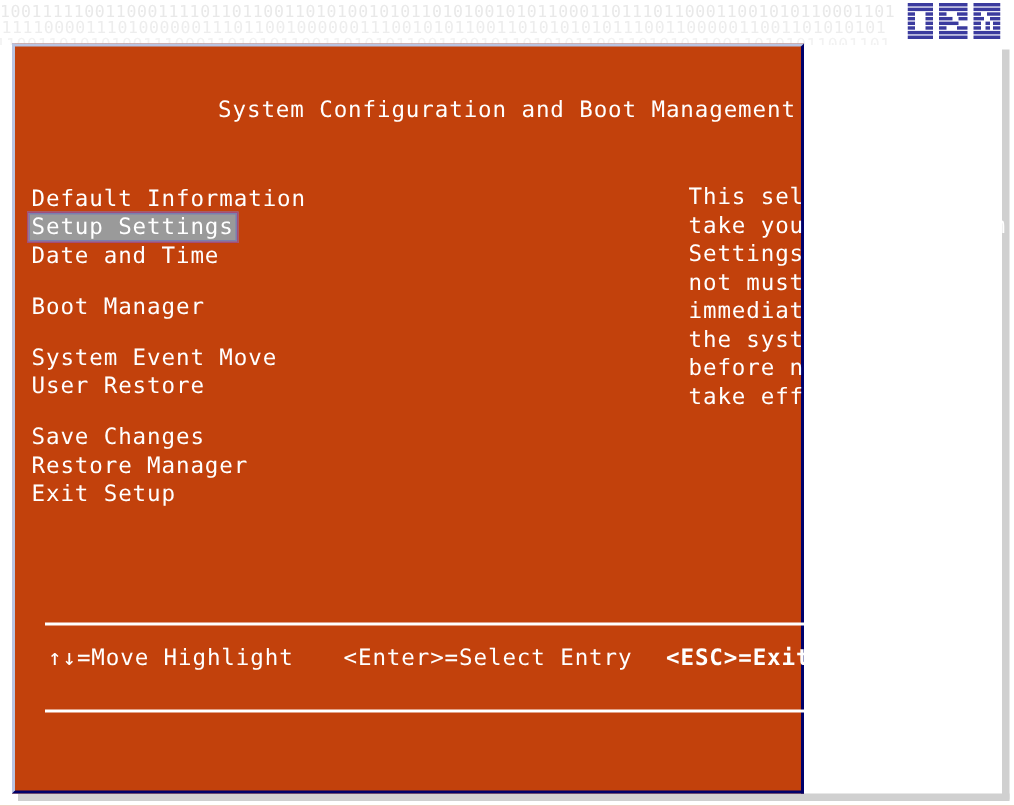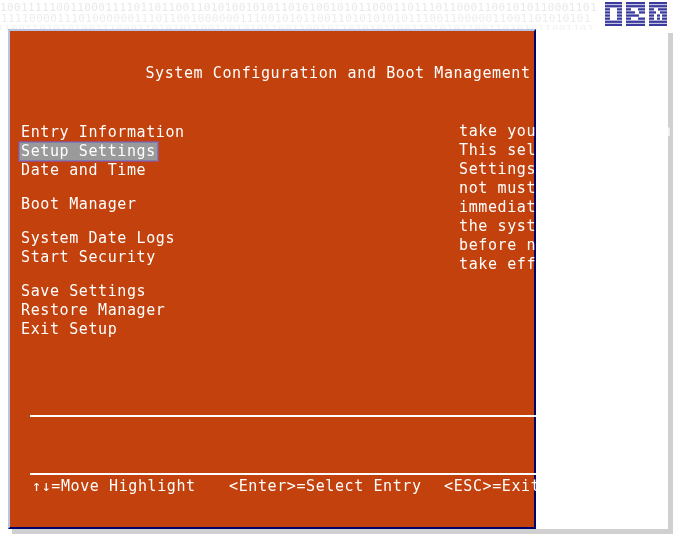--- a/index.html
+++ b/index.html
@@ -144,25 +144,24 @@
     left: 0; top: 398px;
     width: 656px;
     height: 24px;
   }
   .key-hint {
     position: absolute;
     color: #ffffff;
     font-size: 15px;
     letter-spacing: 0.6px;
     white-space: pre;
-    margin-top: 48px;
   }
   #key-0 { left: 22px; }
   #key-1 { left: 219px; }
-  #key-2 { left: 434px; }
+  #key-2 { left: 434px; font-weight: bold; }
 </style>
 </head>
 <body>
 
 <div id="top-band">
   <div class="binary-row r1">1001111100110001111011011001101010010101101010010101100011011101100011001010110001101</div>
   <div class="binary-row r2">0111100001110100000011101100100000011100101011001101010101011100110000011001101010101</div>
   <div class="binary-row r3">1100110101010011100011010101100110101011001100101101010110011010101100110101011001101</div>
 
   <div id="ibm-logo">
@@ -220,41 +219,41 @@
 
 <div id="shadow-right"></div>
 <div id="shadow-bottom"></div>
 
 <div id="bios-window">
 
   <div id="screen-title">System Configuration and Boot Management</div>
 
   <div id="menu">
       <div class="menu-group">
-        <div class="menu-row"><div class="menu-item">Entry Information</div></div>
+        <div class="menu-row"><div class="menu-item">Default Information</div></div>
         <div class="menu-row"><div class="menu-item selected">Setup Settings</div></div>
         <div class="menu-row"><div class="menu-item">Date and Time</div></div>
       </div>
       <div class="menu-group">
         <div class="menu-row"><div class="menu-item">Boot Manager</div></div>
       </div>
       <div class="menu-group">
-        <div class="menu-row"><div class="menu-item">System Date Logs</div></div>
-        <div class="menu-row"><div class="menu-item">Start Security</div></div>
-      </div>
-      <div class="menu-group">
-        <div class="menu-row"><div class="menu-item">Save Settings</div></div>
+        <div class="menu-row"><div class="menu-item">System Event Move</div></div>
+        <div class="menu-row"><div class="menu-item">User Restore</div></div>
+      </div>
+      <div class="menu-group">
+        <div class="menu-row"><div class="menu-item">Save Changes</div></div>
         <div class="menu-row"><div class="menu-item">Restore Manager</div></div>
         <div class="menu-row"><div class="menu-item">Exit Setup</div></div>
       </div>
     </div>
 
   <div id="help-pane">
+      <div class="help-line">This selection will</div>
       <div class="help-line">take you to the System</div>
-      <div class="help-line">This selection will</div>
       <div class="help-line">Settings. Changes may</div>
       <div class="help-line">not must effect</div>
       <div class="help-line">immediately, but</div>
       <div class="help-line">the system rebooted</div>
       <div class="help-line">before new settings</div>
       <div class="help-line">take effect.</div>
     </div>
 
   <div class="rule" id="rule-top"></div>
   <div class="rule" id="rule-bottom"></div>

